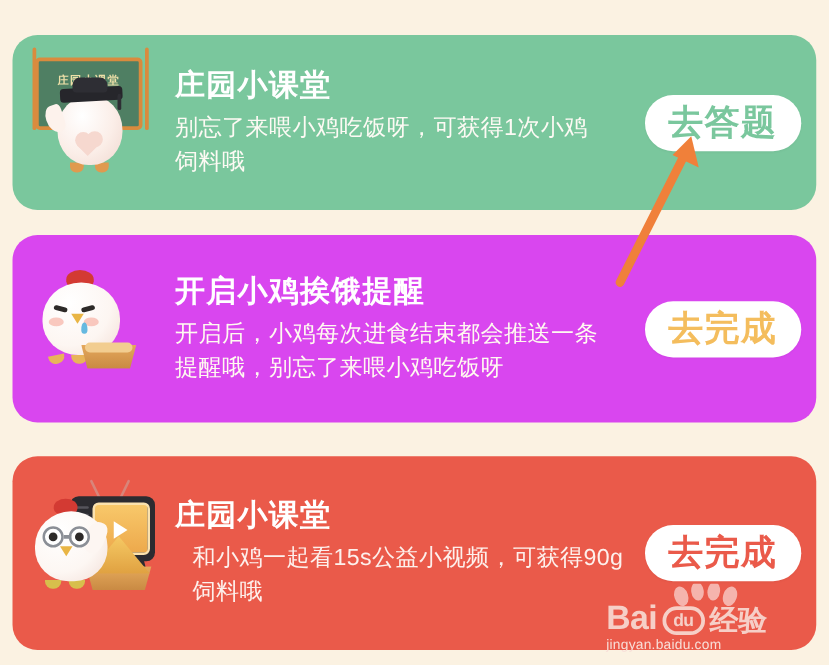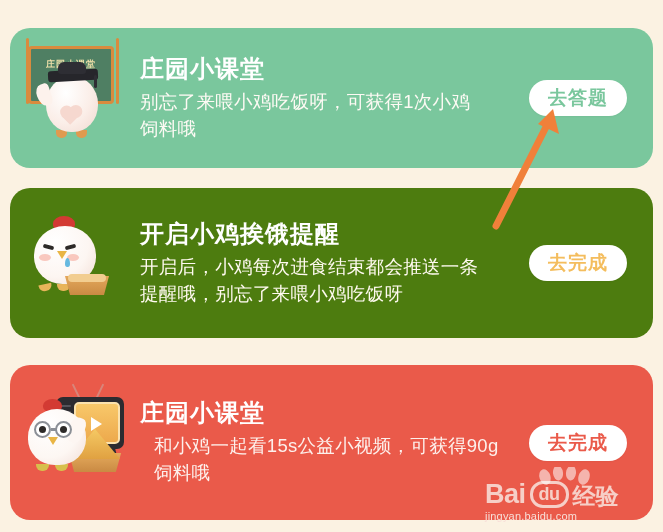--- a/index.html
+++ b/index.html
@@ -19,21 +19,21 @@
   .card {
     position:absolute;
     left:10px;
     width:643px;
     border-radius:20px;
     display:flex;
     align-items:center;
     overflow:hidden;
   }
   .card-green  { top:28px;  height:140px; background:#7ac79d; }
-  .card-orange { top:188px; height:150px; background:#4d7c0f; }
+  .card-orange { top:188px; height:150px; background:#d946ef; }
   .card-red    { top:365px; height:155px; background:#ea5a4a; }
 
   .card-icon {
     position:relative;
     width:122px; height:100%;
     flex:0 0 122px;
   }
   .card-body {
     flex:1 1 auto;
     padding-left:8px;
@@ -61,21 +61,21 @@
   .card-action {
     flex:0 0 150px;
     display:flex;
     align-items:center;
     justify-content:center;
   }
   .pill {
     background:#ffffff;
     border-radius:24px;
     padding:8px 19px 9px;
-    font-size:19px;
+    font-size:28px;
     font-weight:bold;
     letter-spacing:1px;
     line-height:1;
     box-shadow:0 1px 2px rgba(0,0,0,0.04);
     cursor:pointer;
     white-space:nowrap;
   }
   .pill-green  { color:#7ac79d; }
   .pill-orange { color:#f4bd5d; }
   .pill-red    { color:#ea5a4a; }
@@ -359,21 +359,21 @@
     font-size:27px;
     font-weight:bold;
     letter-spacing:-0.5px;
     line-height:1;
   }
   .wm-du {
     display:inline-block;
     border:3px solid #f6cfc7;
     border-radius:13px;
     padding:1px 6px 2px;
-    font-size:18px;
+    font-size:14px;
     line-height:1;
     margin:0 2px;
   }
   .wm-cn { font-size:23px; letter-spacing:0; }
   .wm-url {
     margin-top:3px;
     color:#f8ded8;
     font-size:11px;
     letter-spacing:0.2px;
     line-height:1;

